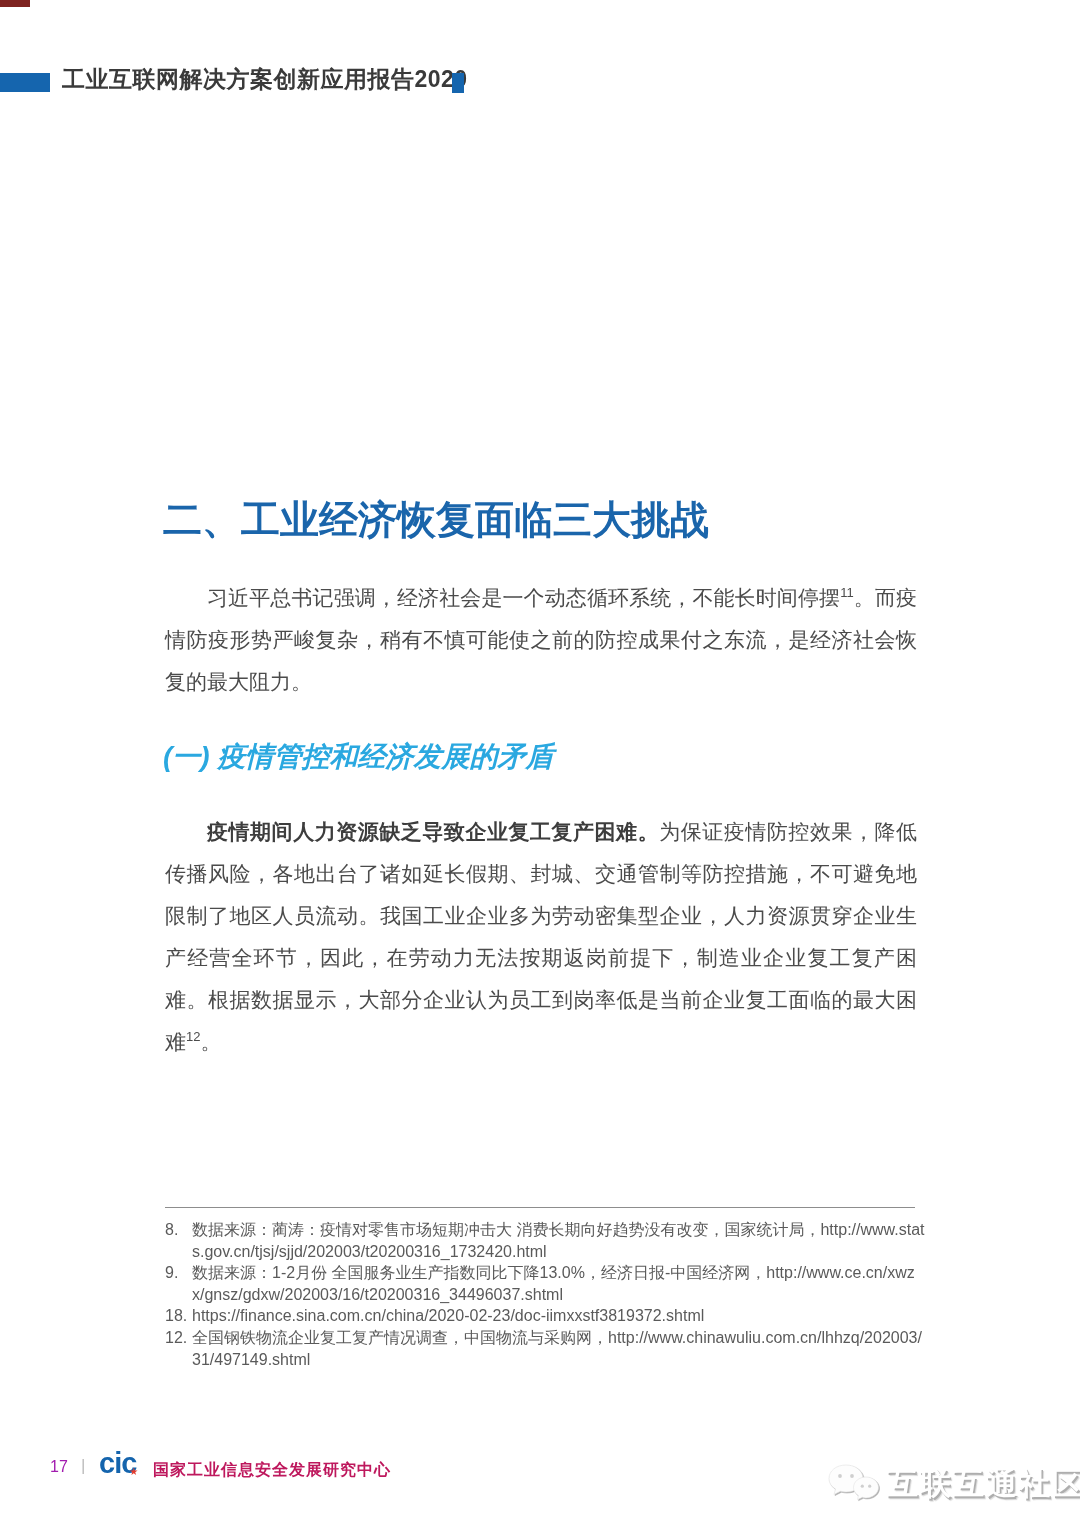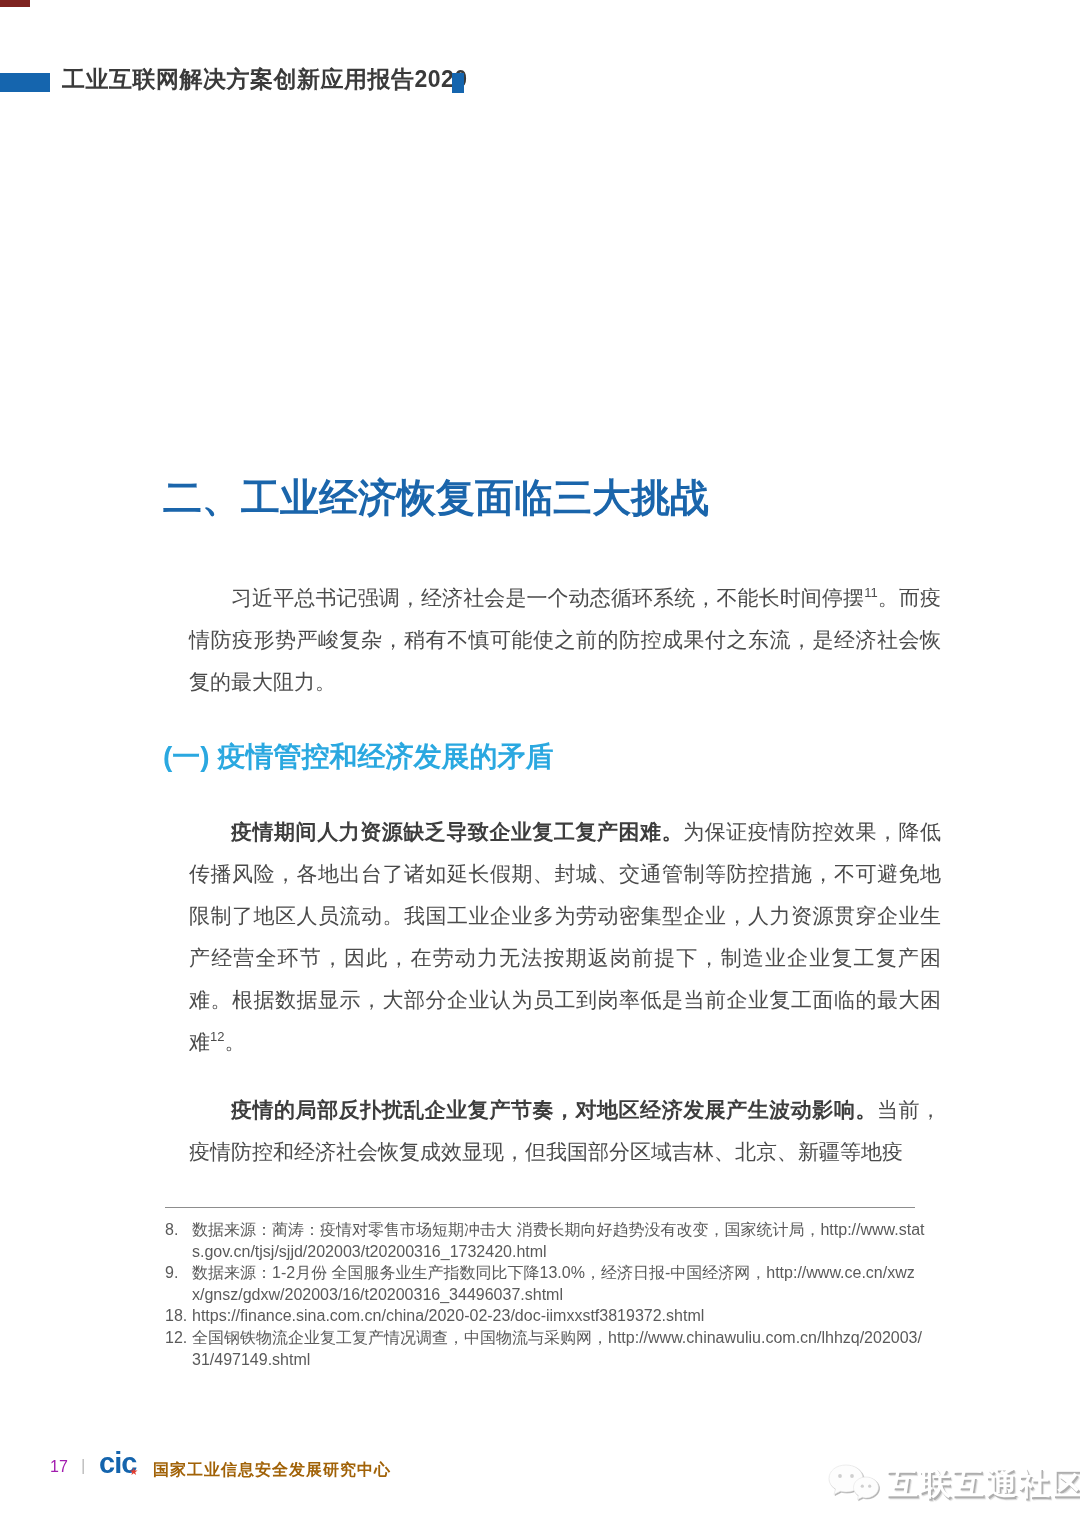--- a/index.html
+++ b/index.html
@@ -38,38 +38,38 @@
   .header-square{
     position:absolute;left:452px;top:73px;width:12px;height:20px;
     background:var(--accent-blue);
   }
   
   .body-para{
     position:absolute;left:165px;width:752px;margin:0;
     font-size:21px;line-height:42px;color:var(--body-text);
     text-align:justify;word-break:break-all;
   }
-  .indent{text-indent:42px;margin-left:24px;}
+  .indent{text-indent:42px;}
   .p1{top:191px;}
   .p2{top:577px;}
   .p3{top:811px;}
   .p4{top:1089px;}
   .lead{font-weight:700;color:var(--bold-text);}
   .sup{
     font-size:13px;vertical-align:super;line-height:0;
   }
   .section-title{
-    position:absolute;left:163px;top:475px;margin:0;
+    position:absolute;left:163px;top:497px;margin:0;
     font-size:39px;line-height:46px;font-weight:700;
     color:var(--section-title-blue);white-space:nowrap;
   }
   .subsection-title{
     position:absolute;left:163px;top:739px;margin:0;
     font-size:28px;line-height:36px;font-weight:700;
-    color:var(--subsection-title-blue);white-space:nowrap;
+    color:var(--subsection-title-blue);white-space:nowrap;font-style:italic;
   }
   
   .footnote-divider{
     position:absolute;left:165px;top:1207px;width:750px;height:1px;
     background:#8d8d8d;
   }
   .footnotes{
     position:absolute;left:165px;top:1219px;width:760px;
     font-size:16px;line-height:21.6px;color:var(--footnote-text);
   }
@@ -89,21 +89,21 @@
     position:absolute;left:99px;top:1448px;
     font-size:29px;font-weight:900;color:var(--logo-blue);
     letter-spacing:-1px;line-height:30px;
   }
   .logo-star{
     position:absolute;right:-2px;top:9px;
     font-size:10px;color:var(--logo-star-red);letter-spacing:0;
   }
   .footer-org{
     position:absolute;left:153px;top:1460px;
-    font-size:16px;font-weight:600;color:#a16207;letter-spacing:1px;
+    font-size:16px;font-weight:600;color:#be185d;letter-spacing:1px;
   }
   
   .watermark{
     position:absolute;left:826px;top:1462px;
     display:flex;align-items:center;gap:7px;
   }
   .watermark-icon{
     filter:drop-shadow(1.5px 1.5px 0.5px var(--watermark-shadow));
   }
   .watermark-text{
@@ -125,21 +125,20 @@
 
 
   <h1 class="section-title">二、工业经济恢复面临三大挑战</h1>
 
   <p class="body-para p2 indent"><span>习近平总书记强调，经济社会是一个动态循环系统，不能长时间停摆</span><span class="sup">11</span><span>。而疫情防疫形势严峻复杂，稍有不慎可能使之前的防控成果付之东流，是经济社会恢复的最大阻力。</span></p>
 
   <h2 class="subsection-title">(一) 疫情管控和经济发展的矛盾</h2>
 
   <p class="body-para p3 indent"><span class="lead">疫情期间人力资源缺乏导致企业复工复产困难。</span><span>为保证疫情防控效果，降低传播风险，各地出台了诸如延长假期、封城、交通管制等防控措施，不可避免地限制了地区人员流动。我国工业企业多为劳动密集型企业，人力资源贯穿企业生产经营全环节，因此，在劳动力无法按期返岗前提下，制造业企业复工复产困难。根据数据显示，大部分企业认为员工到岗率低是当前企业复工面临的最大困难</span><span class="sup">12</span><span>。</span></p>
 
-  <p class="body-para p4 indent"><span class="lead">疫情的局部反扑扰乱企业复产节奏，对地区经济发展产生波动影响。</span><span>当前，疫情防控和经济社会恢复成效显现，但我国部分区域吉林、北京、新疆等地疫</span></p>
 
   <div class="footnote-divider"></div>
   <div class="footnotes">
     <div class="fn">
         <span class="fn-num">8.</span>
         <span class="fn-text">数据来源：蔺涛：疫情对零售市场短期冲击大 消费长期向好趋势没有改变，国家统计局，http://www.stats.gov.cn/tjsj/sjjd/202003/t20200316_1732420.html</span>
       </div>
     <div class="fn">
         <span class="fn-num">9.</span>
         <span class="fn-text">数据来源：1-2月份 全国服务业生产指数同比下降13.0%，经济日报-中国经济网，http://www.ce.cn/xwzx/gnsz/gdxw/202003/16/t20200316_34496037.shtml</span>

